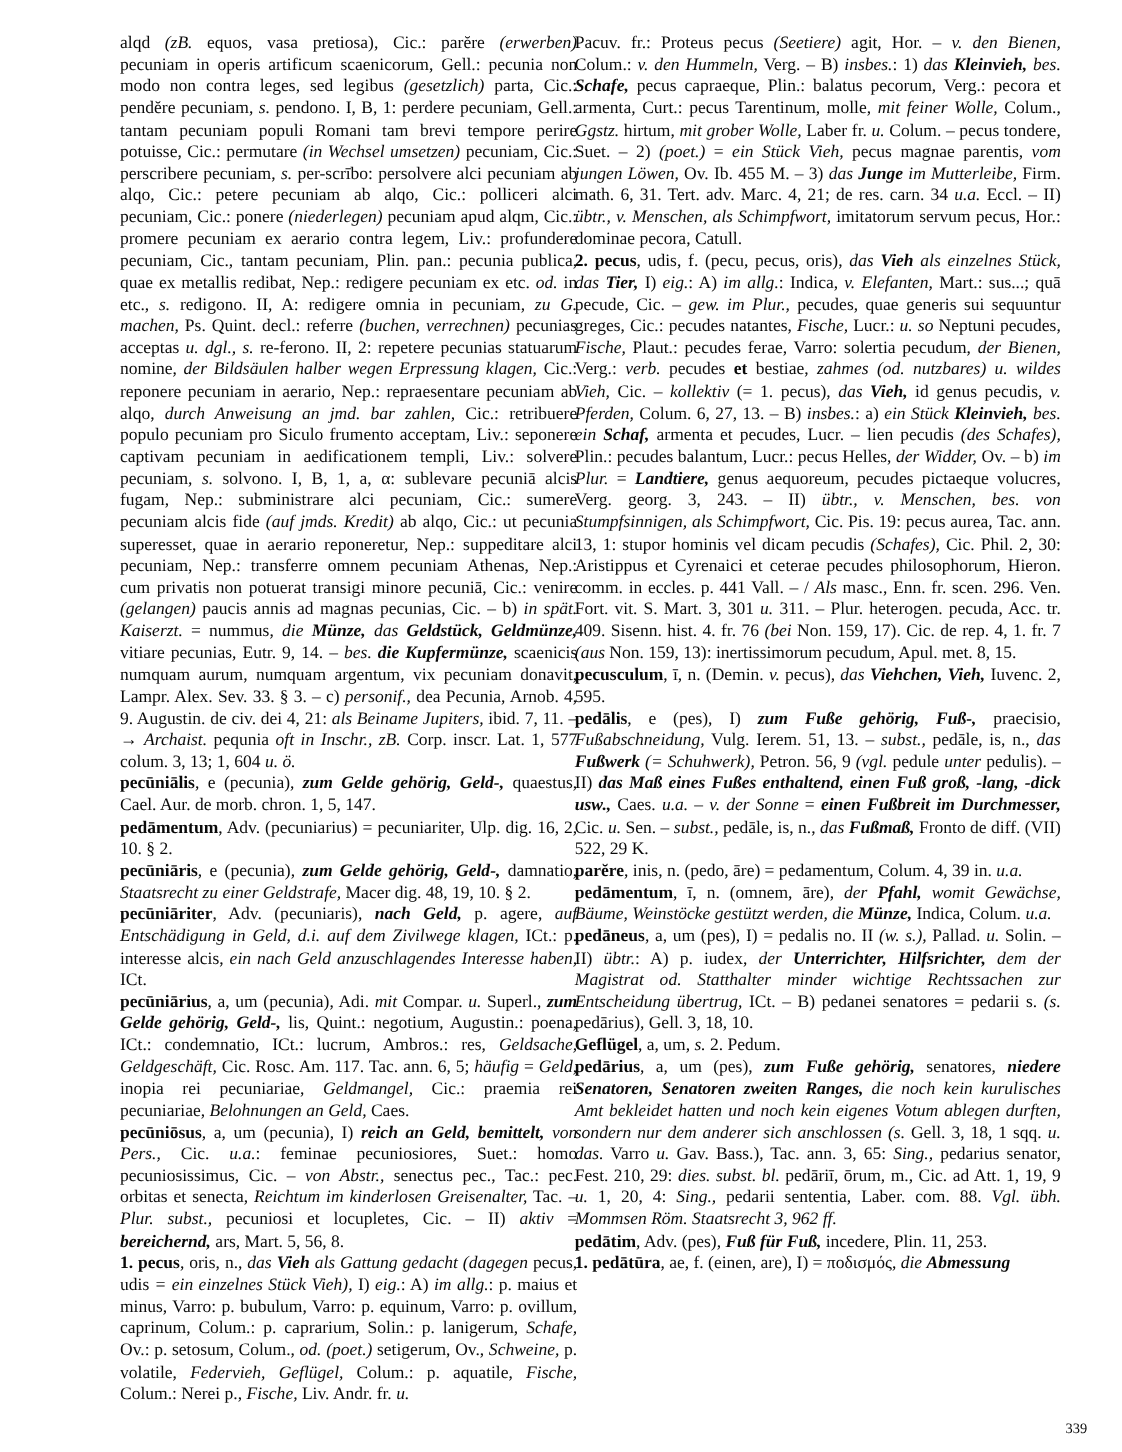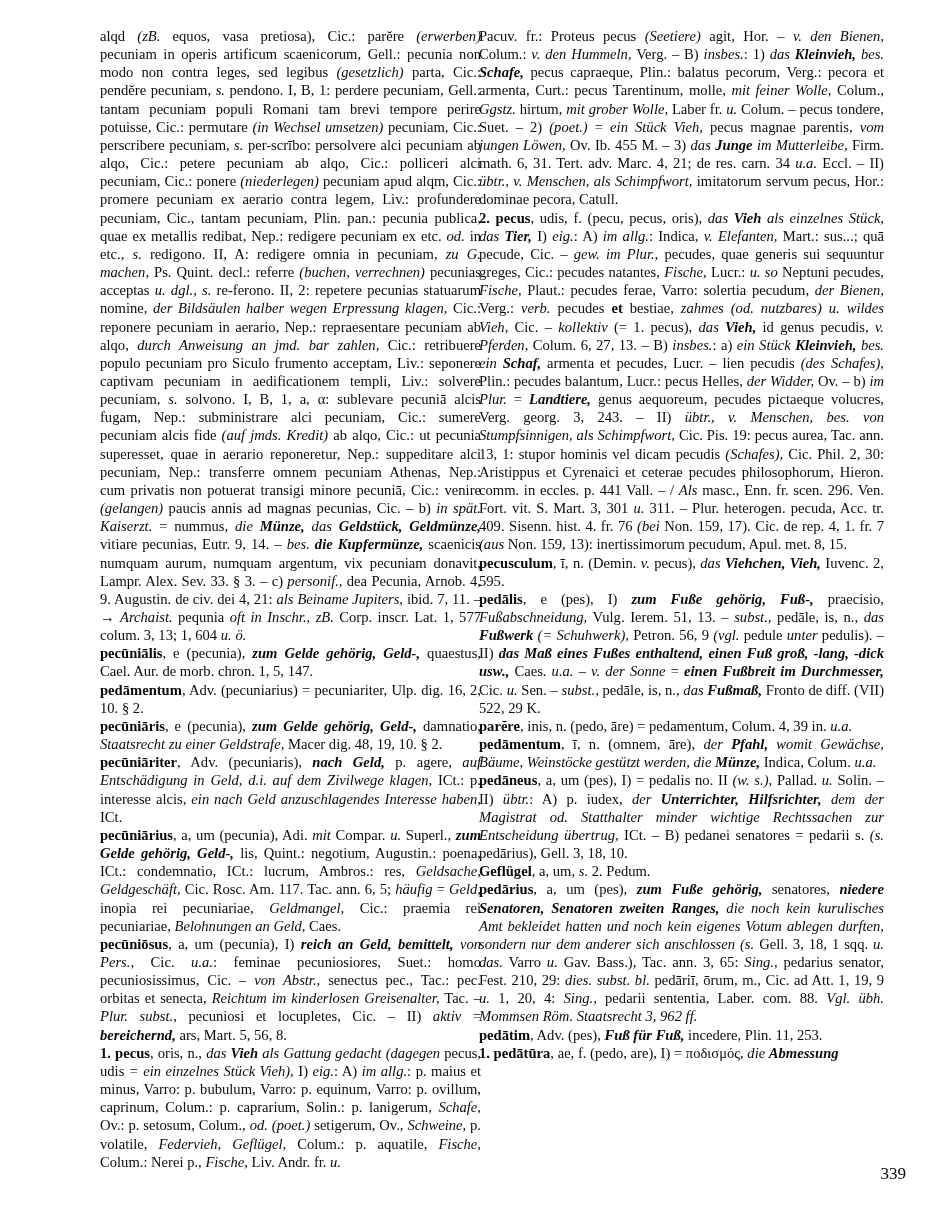--- a/index.html
+++ b/index.html
@@ -16,22 +16,22 @@
     letter-spacing:0px;
   }
   .col-left{left:100px;width:381px;}
   .col-right{left:479px;width:405px;}
   p.entry{margin:0;padding:0;text-align:justify;}
   .s-n{font-style:normal;font-weight:normal;}
   .s-i{font-style:italic;font-weight:normal;}
   .s-b{font-style:normal;font-weight:bold;}
   .s-bi{font-style:italic;font-weight:bold;}
   .page-number{
-    position:absolute;right:29px;bottom:26px;
-    font-size:17px;font-weight:normal;font-family:Liberation Serif, serif;
+    position:absolute;right:29px;bottom:12px;
+    font-size:12px;font-weight:normal;font-family:Liberation Serif, serif;
   }
 </style>
 </head>
 <body>
 
 <div class="page">
   <div class="col col-left">
       <p class="entry"><span class="s-n">alqd </span><span class="s-i">(zB.</span><span class="s-n"> equos, vasa pretiosa), Cic.: parĕre </span><span class="s-i">(erwerben)</span><span class="s-n"> pecuniam in operis artificum scaenicorum, Gell.: pecunia non modo non contra leges, sed legibus </span><span class="s-i">(gesetzlich)</span><span class="s-n"> parta, Cic.: pendĕre pecuniam, </span><span class="s-i">s.</span><span class="s-n"> pendono. I, B, 1: perdere pecuniam, Gell.: tantam pecuniam populi Romani tam brevi tempore perire potuisse, Cic.: permutare </span><span class="s-i">(in Wechsel umsetzen)</span><span class="s-n"> pecuniam, Cic.: perscribere pecuniam, </span><span class="s-i">s.</span><span class="s-n"> per-scrībo: persolvere alci pecuniam ab alqo, Cic.: petere pecuniam ab alqo, Cic.: polliceri alci pecuniam, Cic.: ponere </span><span class="s-i">(niederlegen)</span><span class="s-n"> pecuniam apud alqm, Cic.: promere pecuniam ex aerario contra legem, Liv.: profundere pecuniam, Cic., tantam pecuniam, Plin. pan.: pecunia publica, quae ex metallis redibat, Nep.: redigere pecuniam ex etc. </span><span class="s-i">od.</span><span class="s-n"> in etc., </span><span class="s-i">s.</span><span class="s-n"> redigono. II, A: redigere omnia in pecuniam, </span><span class="s-i">zu G. machen,</span><span class="s-n"> Ps. Quint. decl.: referre </span><span class="s-i">(buchen, verrechnen)</span><span class="s-n"> pecunias acceptas </span><span class="s-i">u. dgl., s.</span><span class="s-n"> re-ferono. II, 2: repetere pecunias statuarum nomine, </span><span class="s-i">der Bildsäulen halber wegen Erpressung klagen,</span><span class="s-n"> Cic.: reponere pecuniam in aerario, Nep.: repraesentare pecuniam ab alqo, </span><span class="s-i">durch Anweisung an jmd. bar zahlen,</span><span class="s-n"> Cic.: retribuere populo pecuniam pro Siculo frumento acceptam, Liv.: seponere captivam pecuniam in aedificationem templi, Liv.: solvere pecuniam, </span><span class="s-i">s.</span><span class="s-n"> solvono. I, B, 1, a, α: sublevare pecuniā alcis fugam, Nep.: subministrare alci pecuniam, Cic.: sumere pecuniam alcis fide </span><span class="s-i">(auf jmds. Kredit)</span><span class="s-n"> ab alqo, Cic.: ut pecunia superesset, quae in aerario reponeretur, Nep.: suppeditare alci pecuniam, Nep.: transferre omnem pecuniam Athenas, Nep.: cum privatis non potuerat transigi minore pecuniā, Cic.: venire </span><span class="s-i">(gelangen)</span><span class="s-n"> paucis annis ad magnas pecunias, Cic. – b) </span><span class="s-i">in spät. Kaiserzt.</span><span class="s-n"> = nummus, </span><span class="s-i">die </span><span class="s-bi">Münze,</span><span class="s-i"> das </span><span class="s-bi">Geldstück, Geldmünze,</span><span class="s-n"> vitiare pecunias, Eutr. 9, 14. – </span><span class="s-i">bes. </span><span class="s-bi">die Kupfermünze,</span><span class="s-n"> scaenicis numquam aurum, numquam argentum, vix pecuniam donavit, Lampr. Alex. Sev. 33. § 3. – c) </span><span class="s-i">personif.,</span><span class="s-n"> dea Pecunia, Arnob. 4, 9. Augustin. de civ. dei 4, 21: </span><span class="s-i">als Beiname Jupiters,</span><span class="s-n"> ibid. 7, 11. – → </span><span class="s-i">Archaist.</span><span class="s-n"> pequnia </span><span class="s-i">oft in Inschr., zB.</span><span class="s-n"> Corp. inscr. Lat. 1, 577 colum. 3, 13; 1, 604 </span><span class="s-i">u. ö.</span></p>
       <p class="entry"><span class="s-b">pecūniālis</span><span class="s-n">, e (pecunia), </span><span class="s-bi">zum Gelde gehörig, Geld-,</span><span class="s-n"> quaestus, Cael. Aur. de morb. chron. 1, 5, 147.</span></p>
       <p class="entry"><span class="s-b">pedāmentum</span><span class="s-n">, Adv. (pecuniarius) = pecuniariter, Ulp. dig. 16, 2, 10. § 2.</span></p>
@@ -45,16 +45,16 @@
       <p class="entry"><span class="s-n">Pacuv. fr.: Proteus pecus </span><span class="s-i">(Seetiere)</span><span class="s-n"> agit, Hor. – </span><span class="s-i">v. den Bienen,</span><span class="s-n"> Colum.: </span><span class="s-i">v. den Hummeln,</span><span class="s-n"> Verg. – B) </span><span class="s-i">insbes.</span><span class="s-n">: 1) </span><span class="s-i">das </span><span class="s-bi">Kleinvieh,</span><span class="s-i"> bes. </span><span class="s-bi">Schafe,</span><span class="s-n"> pecus capraeque, Plin.: balatus pecorum, Verg.: pecora et armenta, Curt.: pecus Tarentinum, molle, </span><span class="s-i">mit feiner Wolle,</span><span class="s-n"> Colum., </span><span class="s-i">Ggstz.</span><span class="s-n"> hirtum, </span><span class="s-i">mit grober Wolle,</span><span class="s-n"> Laber fr. </span><span class="s-i">u.</span><span class="s-n"> Colum. – pecus tondere, Suet. – 2) </span><span class="s-i">(poet.)</span><span class="s-n"> = </span><span class="s-i">ein Stück Vieh,</span><span class="s-n"> pecus magnae parentis, </span><span class="s-i">vom jungen Löwen,</span><span class="s-n"> Ov. Ib. 455 M. – 3) </span><span class="s-i">das </span><span class="s-bi">Junge</span><span class="s-i"> im Mutterleibe,</span><span class="s-n"> Firm. math. 6, 31. Tert. adv. Marc. 4, 21; de res. carn. 34 </span><span class="s-i">u.a.</span><span class="s-n"> Eccl. – II) </span><span class="s-i">übtr., v. Menschen, als Schimpfwort,</span><span class="s-n"> imitatorum servum pecus, Hor.: dominae pecora, Catull.</span></p>
       <p class="entry"><span class="s-b">2. pecus</span><span class="s-n">, udis, f. (pecu, pecus, oris), </span><span class="s-i">das </span><span class="s-bi">Vieh</span><span class="s-i"> als einzelnes Stück, das </span><span class="s-bi">Tier,</span><span class="s-n"> I) </span><span class="s-i">eig.</span><span class="s-n">: A) </span><span class="s-i">im allg.</span><span class="s-n">: Indica, </span><span class="s-i">v. Elefanten,</span><span class="s-n"> Mart.: sus...; quā pecude, Cic. – </span><span class="s-i">gew. im Plur.,</span><span class="s-n"> pecudes, quae generis sui sequuntur greges, Cic.: pecudes natantes, </span><span class="s-i">Fische,</span><span class="s-n"> Lucr.: </span><span class="s-i">u. so</span><span class="s-n"> Neptuni pecudes, </span><span class="s-i">Fische,</span><span class="s-n"> Plaut.: pecudes ferae, Varro: solertia pecudum, </span><span class="s-i">der Bienen,</span><span class="s-n"> Verg.: </span><span class="s-i">verb.</span><span class="s-n"> pecudes </span><span class="s-b">et</span><span class="s-n"> bestiae, </span><span class="s-i">zahmes (od. nutzbares) u. wildes Vieh,</span><span class="s-n"> Cic. – </span><span class="s-i">kollektiv</span><span class="s-n"> (= 1. pecus), </span><span class="s-i">das </span><span class="s-bi">Vieh,</span><span class="s-n"> id genus pecudis, </span><span class="s-i">v. Pferden,</span><span class="s-n"> Colum. 6, 27, 13. – B) </span><span class="s-i">insbes.</span><span class="s-n">: a) </span><span class="s-i">ein Stück </span><span class="s-bi">Kleinvieh,</span><span class="s-i"> bes. ein </span><span class="s-bi">Schaf,</span><span class="s-n"> armenta et pecudes, Lucr. – lien pecudis </span><span class="s-i">(des Schafes),</span><span class="s-n"> Plin.: pecudes balantum, Lucr.: pecus Helles, </span><span class="s-i">der Widder,</span><span class="s-n"> Ov. – b) </span><span class="s-i">im Plur.</span><span class="s-n"> = </span><span class="s-bi">Landtiere,</span><span class="s-n"> genus aequoreum, pecudes pictaeque volucres, Verg. georg. 3, 243. – II) </span><span class="s-i">übtr., v. Menschen, bes. von Stumpfsinnigen, als Schimpfwort,</span><span class="s-n"> Cic. Pis. 19: pecus aurea, Tac. ann. 13, 1: stupor hominis vel dicam pecudis </span><span class="s-i">(Schafes),</span><span class="s-n"> Cic. Phil. 2, 30: Aristippus et Cyrenaici et ceterae pecudes philosophorum, Hieron. comm. in eccles. p. 441 Vall. – / </span><span class="s-i">Als</span><span class="s-n"> masc., Enn. fr. scen. 296. Ven. Fort. vit. S. Mart. 3, 301 </span><span class="s-i">u.</span><span class="s-n"> 311. – Plur. heterogen. pecuda, Acc. tr. 409. Sisenn. hist. 4. fr. 76 </span><span class="s-i">(bei</span><span class="s-n"> Non. 159, 17). Cic. de rep. 4, 1. fr. 7 </span><span class="s-i">(aus</span><span class="s-n"> Non. 159, 13): inertissimorum pecudum, Apul. met. 8, 15.</span></p>
       <p class="entry"><span class="s-b">pecusculum</span><span class="s-n">, ī, n. (Demin. </span><span class="s-i">v.</span><span class="s-n"> pecus), </span><span class="s-i">das </span><span class="s-bi">Viehchen, Vieh,</span><span class="s-n"> Iuvenc. 2, 595.</span></p>
       <p class="entry"><span class="s-b">pedālis</span><span class="s-n">, e (pes), I) </span><span class="s-bi">zum Fuße gehörig, Fuß-,</span><span class="s-n"> praecisio, </span><span class="s-i">Fußabschneidung,</span><span class="s-n"> Vulg. Ierem. 51, 13. – </span><span class="s-i">subst.,</span><span class="s-n"> pedāle, is, n., </span><span class="s-i">das </span><span class="s-bi">Fußwerk</span><span class="s-i"> (= Schuhwerk),</span><span class="s-n"> Petron. 56, 9 </span><span class="s-i">(vgl.</span><span class="s-n"> pedule </span><span class="s-i">unter</span><span class="s-n"> pedulis). – II) </span><span class="s-bi">das Maß eines Fußes enthaltend, einen Fuß groß, -lang, -dick usw.,</span><span class="s-n"> Caes. </span><span class="s-i">u.a.</span><span class="s-n"> – </span><span class="s-i">v. der Sonne</span><span class="s-n"> = </span><span class="s-bi">einen Fußbreit im Durchmesser,</span><span class="s-n"> Cic. </span><span class="s-i">u.</span><span class="s-n"> Sen. – </span><span class="s-i">subst.,</span><span class="s-n"> pedāle, is, n., </span><span class="s-i">das </span><span class="s-bi">Fußmaß,</span><span class="s-n"> Fronto de diff. (VII) 522, 29 K.</span></p>
       <p class="entry"><span class="s-b">parĕre</span><span class="s-n">, inis, n. (pedo, āre) = pedamentum, Colum. 4, 39 in. </span><span class="s-i">u.a.</span></p>
       <p class="entry"><span class="s-b">pedāmentum</span><span class="s-n">, ī, n. (omnem, āre), </span><span class="s-i">der </span><span class="s-bi">Pfahl,</span><span class="s-i"> womit Gewächse, Bäume, Weinstöcke gestützt werden, die </span><span class="s-bi">Münze,</span><span class="s-n"> Indica, Colum. </span><span class="s-i">u.a.</span></p>
       <p class="entry"><span class="s-b">pedāneus</span><span class="s-n">, a, um (pes), I) = pedalis no. II </span><span class="s-i">(w. s.),</span><span class="s-n"> Pallad. </span><span class="s-i">u.</span><span class="s-n"> Solin. – II) </span><span class="s-i">übtr.</span><span class="s-n">: A) p. iudex, </span><span class="s-i">der </span><span class="s-bi">Unterrichter, Hilfsrichter,</span><span class="s-i"> dem der Magistrat od. Statthalter minder wichtige Rechtssachen zur Entscheidung übertrug,</span><span class="s-n"> ICt. – B) pedanei senatores = pedarii s. </span><span class="s-i">(s.</span><span class="s-n"> pedārius), Gell. 3, 18, 10.</span></p>
       <p class="entry"><span class="s-b">Geflügel</span><span class="s-n">, a, um, </span><span class="s-i">s.</span><span class="s-n"> 2. Pedum.</span></p>
       <p class="entry"><span class="s-b">pedārius</span><span class="s-n">, a, um (pes), </span><span class="s-bi">zum Fuße gehörig,</span><span class="s-n"> senatores, </span><span class="s-bi">niedere Senatoren, Senatoren zweiten Ranges,</span><span class="s-i"> die noch kein kurulisches Amt bekleidet hatten und noch kein eigenes Votum ablegen durften, sondern nur dem anderer sich anschlossen (s.</span><span class="s-n"> Gell. 3, 18, 1 sqq. </span><span class="s-i">u. das.</span><span class="s-n"> Varro </span><span class="s-i">u.</span><span class="s-n"> Gav. Bass.), Tac. ann. 3, 65: </span><span class="s-i">Sing.,</span><span class="s-n"> pedarius senator, Fest. 210, 29: </span><span class="s-i">dies. subst. bl.</span><span class="s-n"> pedāriī, ōrum, m., Cic. ad Att. 1, 19, 9 </span><span class="s-i">u.</span><span class="s-n"> 1, 20, 4: </span><span class="s-i">Sing.,</span><span class="s-n"> pedarii sententia, Laber. com. 88. </span><span class="s-i">Vgl. übh. Mommsen Röm. Staatsrecht 3, 962 ff.</span></p>
       <p class="entry"><span class="s-b">pedātim</span><span class="s-n">, Adv. (pes), </span><span class="s-bi">Fuß für Fuß,</span><span class="s-n"> incedere, Plin. 11, 253.</span></p>
-      <p class="entry"><span class="s-b">1. pedātūra</span><span class="s-n">, ae, f. (pedo, are), I) = ποδισμός, </span><span class="s-i">die </span><span class="s-bi">Abmessung</span></p>
+      <p class="entry"><span class="s-b">1. pedātūra</span><span class="s-n">, ae, f. (einen, are), I) = ποδισμός, </span><span class="s-i">die </span><span class="s-bi">Abmessung</span></p>
     </div>
   <div class="page-number">339</div>
 </div>
 
 </body></html>

